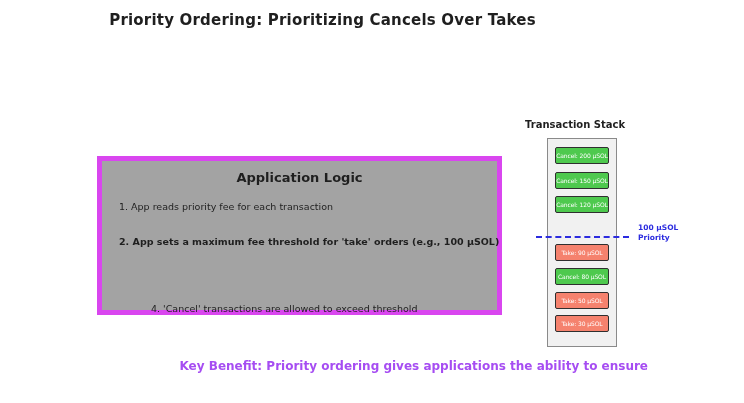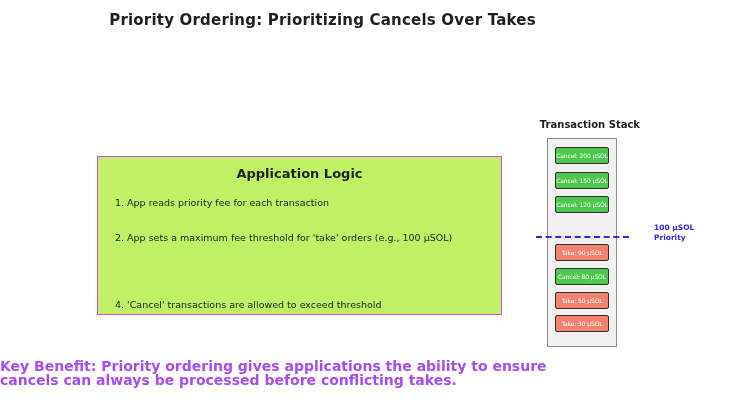--- a/index.html
+++ b/index.html
@@ -27,22 +27,22 @@
     font-weight: 700;
     letter-spacing: 0.2px;
     color: var(--text_dark, #1f1f1f);
   }
 
   .app-box {
     left: 97px;
     top: 156px;
     width: 405px;
     height: 159px;
-    background: #bef264;
-    border: 1px solid #d946ef;
+    background: #a3a3a3;
+    border: 5px solid #d946ef;
     box-sizing: border-box;
   }
   .app-title {
     position: absolute;
     top: 9px;
     left: 0;
     width: 100%;
     text-align: center;
     font-weight: 700;
     font-size: 13px;
@@ -50,29 +50,29 @@
   .app-item {
     position: absolute;
     left: 17px;
     right: 8px;
     font-size: 9.5px;
     line-height: 12px;
     color: #1f1f1f;
     white-space: nowrap;
   }
   .app-item-1 { top: 40px; }
-  .app-item-2 { top: 75px; }
+  .app-item-2 { top: 75px; font-weight: bold; }
   .app-item-3 { top: 110px; }
-  .app-item-4 { top: 142px; }
+  .app-item-4 { top: 142px; margin-left: 32px; }
 
   .stack-label {
     left: 525px;
     top: 119px;
     width: 115px;
-    text-align: right;
+    text-align: left;
     font-weight: 700;
     font-size: 10px;
   }
   .stack-box {
     left: 547px;
     top: 138px;
     width: 70px;
     height: 209px;
     background: #f1f1f1;
     border: 1px solid #8a8a8a;
@@ -111,29 +111,28 @@
     height: 0;
     border-top: 2px dashed var(--threshold_blue, #2b2bdf);
   }
   .threshold-label {
     left: 638px;
     top: 223px;
     font-size: 7.5px;
     font-weight: 700;
     line-height: 10px;
     color: var(--threshold_blue, #2b2bdf);
-    margin-left: 16px;
   }
 
   .key-benefit {
     left: 0;
     top: 359px;
     width: 648px;
-    text-align: left;
-    font-size: 14px;
+    text-align: right;
+    font-size: 12px;
     font-weight: 700;
     line-height: 14px;
     color: var(--benefit_purple, #a64df2);
   }
 </style>
 </head>
 <body>
 
 <div id="canvas">
 
@@ -160,16 +159,15 @@
 
   <div class="abs threshold-line"></div>
 
   <div class="abs threshold-label">
     <div>100 µSOL</div>
     <div>Priority</div>
   </div>
 
   <div class="abs key-benefit">
     <div>Key Benefit: Priority ordering gives applications the ability to ensure</div>
-    <div>cancels can always be processed before conflicting takes.</div>
   </div>
 
 </div>
 
 </body></html>

